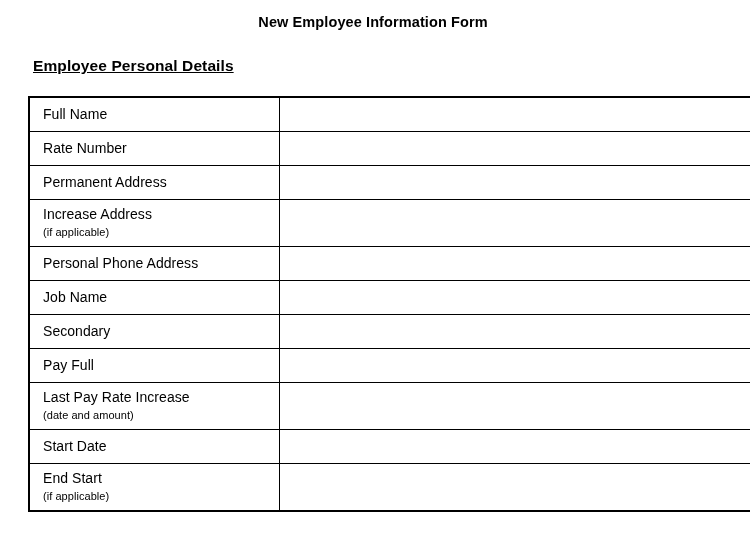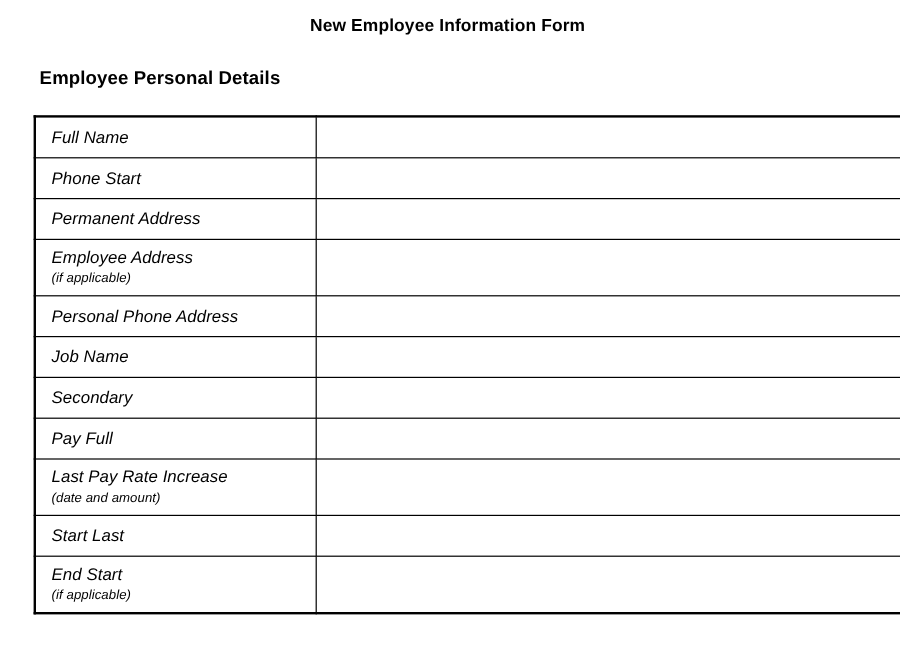--- a/index.html
+++ b/index.html
@@ -40,20 +40,21 @@
 
   .section-heading {
     position: absolute;
     left: 33px;
     top: 56px;
     font-size: 15.5px;
     font-weight: bold;
     letter-spacing: 0.1px;
     line-height: 19px;
     white-space: nowrap;
+    text-decoration: underline;
   }
 
   
   .form-table {
     position: absolute;
     left: 28px;
     top: 96px;
     width: 689px;
     border-collapse: collapse;
     table-layout: fixed;
@@ -66,22 +67,21 @@
 
   .form-table td {
     border: 1.6px solid #000000;
     padding: 0;
     vertical-align: middle;
     background: #ffffff;
   }
 
   td.label-cell {
     width: 214px;
-    padding: 0 6px 0 13px;
-    font-style: italic;
+    padding: 0 22px 0 13px;
   }
 
   td.value-cell {
     width: 473px;
     padding: 0 8px;
   }
 
   .row-single td.label-cell,
   .row-single td.value-cell {
     height: 33px;
@@ -131,37 +131,37 @@
         <tr class="row-single">
           <td class="label-cell">
             <span class="label-primary">Full Name</span>
           </td>
           <td class="value-cell">
             <span class="value-text"></span>
           </td>
         </tr>
         <tr class="row-single">
           <td class="label-cell">
-            <span class="label-primary">Phone Start</span>
+            <span class="label-primary">Rate Number</span>
           </td>
           <td class="value-cell">
             <span class="value-text"></span>
           </td>
         </tr>
         <tr class="row-single">
           <td class="label-cell">
             <span class="label-primary">Permanent Address</span>
           </td>
           <td class="value-cell">
             <span class="value-text"></span>
           </td>
         </tr>
         <tr class="row-double">
           <td class="label-cell">
-            <span class="label-primary">Employee Address</span>
+            <span class="label-primary">Increase Address</span>
             <span class="label-secondary">(if applicable)</span>
           </td>
           <td class="value-cell">
             <span class="value-text"></span>
           </td>
         </tr>
         <tr class="row-single">
           <td class="label-cell">
             <span class="label-primary">Personal Phone Address</span>
           </td>
@@ -197,21 +197,21 @@
           <td class="label-cell">
             <span class="label-primary">Last Pay Rate Increase</span>
             <span class="label-secondary">(date and amount)</span>
           </td>
           <td class="value-cell">
             <span class="value-text"></span>
           </td>
         </tr>
         <tr class="row-single">
           <td class="label-cell">
-            <span class="label-primary">Start Last</span>
+            <span class="label-primary">Start Date</span>
           </td>
           <td class="value-cell">
             <span class="value-text"></span>
           </td>
         </tr>
         <tr class="row-double">
           <td class="label-cell">
             <span class="label-primary">End Start</span>
             <span class="label-secondary">(if applicable)</span>
           </td>

